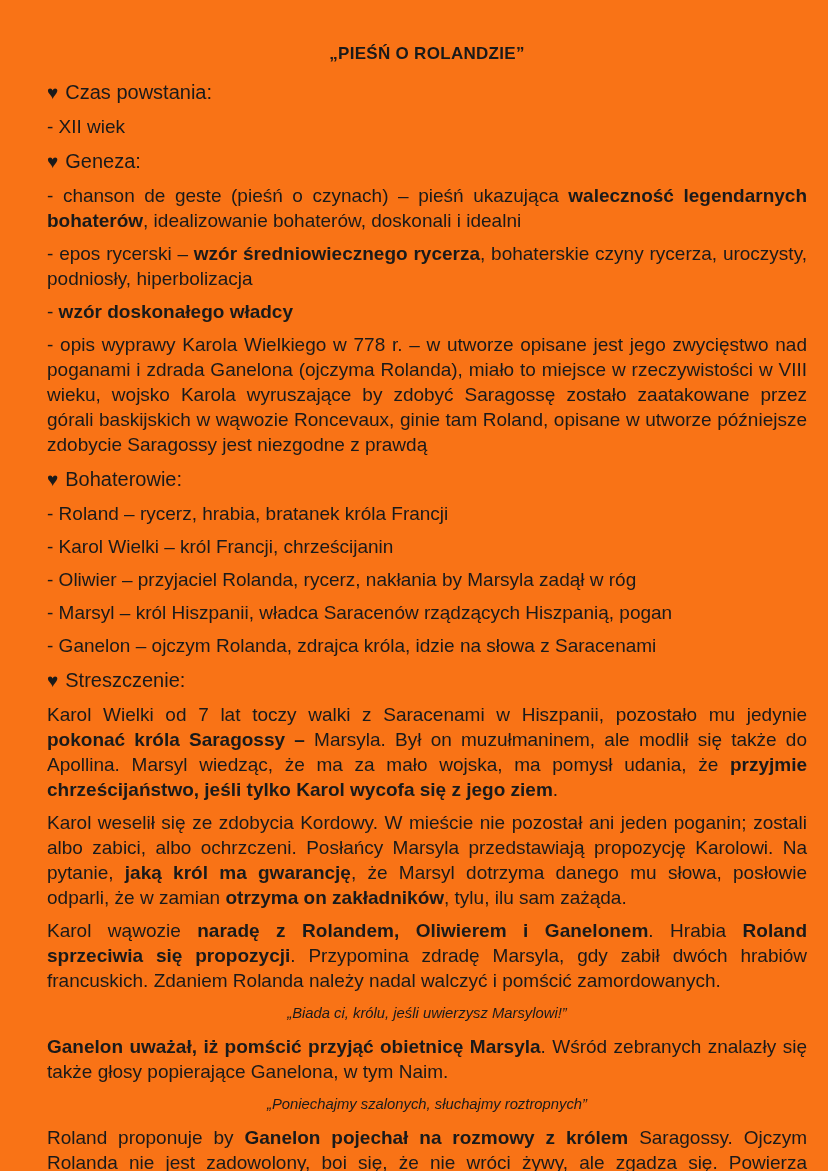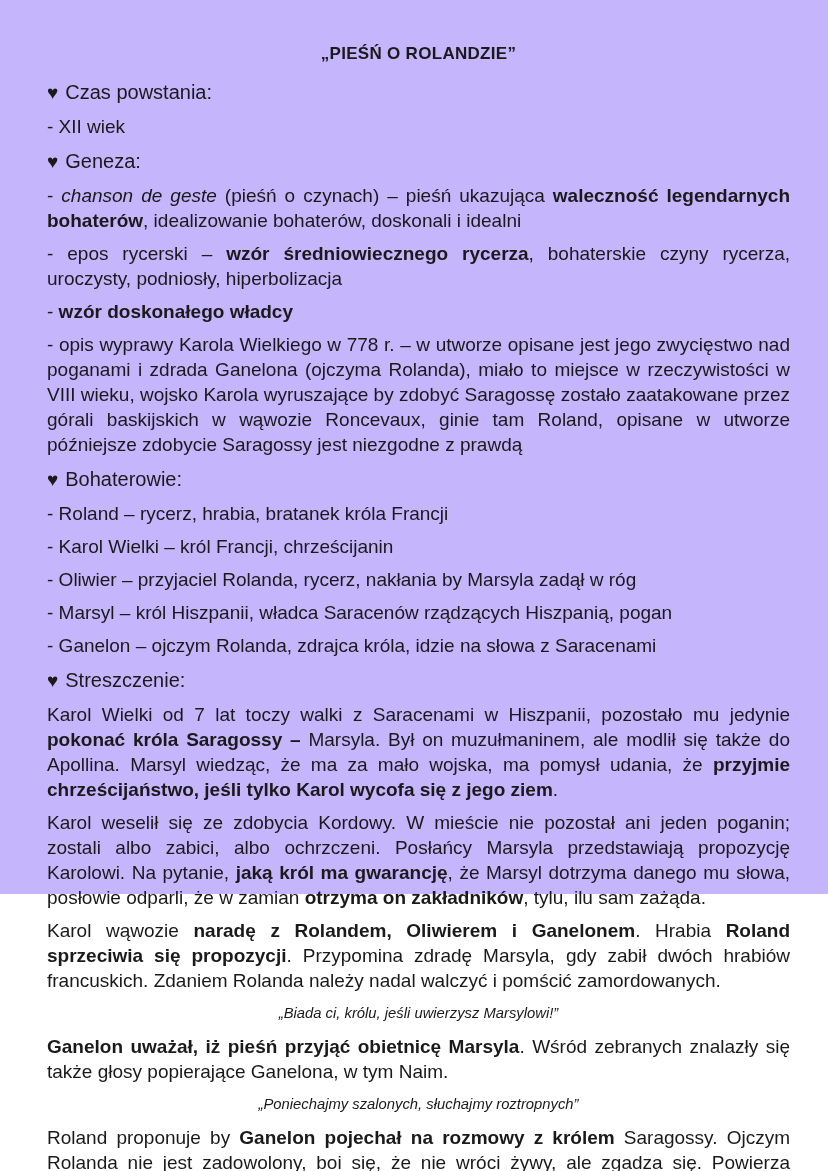--- a/index.html
+++ b/index.html
@@ -10,23 +10,23 @@
     width: 828px;
     height: 1171px;
     overflow: hidden;
     background: #ffffff;
     font-family: "Liberation Sans", "DejaVu Sans", sans-serif;
     color: #1a1a1a;
   }
   .page {
     box-sizing: border-box;
     width: 828px;
-    height: 894px;
-    padding: 42px 38px 30px 47px;
-    background: #c4b5fd;
+    height: 1171px;
+    padding: 42px 21px 30px 47px;
+    background: #f97316;
   }
   .doc-title {
     font-size: 17px;
     font-weight: bold;
     text-align: center;
     letter-spacing: 0.3px;
     margin: 0 0 12px 0;
     line-height: 24px;
   }
   .heading {
@@ -46,21 +46,21 @@
     text-align: justify;
   }
   .quote {
     font-size: 14.8px;
     line-height: 25px;
     margin: 0 0 8px 0;
     font-style: italic;
     text-align: center;
   }
   .b { font-weight: bold; }
-  .i { font-style: italic; }
+  .i { }
 </style>
 </head>
 <body style="background: rgb(255, 255, 255); color: rgb(26, 26, 26);">
 
 <main class="page">
   <h1 class="doc-title">„PIEŚŃ O ROLANDZIE”</h1>
   <div id="doc-body">
       <h2 class="heading"><span class="heart">♥</span><span>Czas powstania:</span></h2>
       <p class="para"><span>- XII wiek</span></p>
       <h2 class="heading"><span class="heart">♥</span><span>Geneza:</span></h2>
@@ -72,17 +72,17 @@
       <p class="para"><span>- Roland – rycerz, hrabia, bratanek króla Francji</span></p>
       <p class="para"><span>- Karol Wielki – król Francji, chrześcijanin</span></p>
       <p class="para"><span>- Oliwier – przyjaciel Rolanda, rycerz, nakłania by Marsyla zadął w róg</span></p>
       <p class="para"><span>- Marsyl – król Hiszpanii, władca Saracenów rządzących Hiszpanią, pogan</span></p>
       <p class="para"><span>- Ganelon – ojczym Rolanda, zdrajca króla, idzie na słowa z Saracenami</span></p>
       <h2 class="heading"><span class="heart">♥</span><span>Streszczenie:</span></h2>
       <p class="para"><span>Karol Wielki od 7 lat toczy walki z Saracenami w Hiszpanii, pozostało mu jedynie </span><span class="b">pokonać króla Saragossy –</span><span> Marsyla. Był on muzułmaninem, ale modlił się także do Apollina. Marsyl wiedząc, że ma za mało wojska, ma pomysł udania, że </span><span class="b">przyjmie chrześcijaństwo, jeśli tylko Karol wycofa się z jego ziem</span><span>.</span></p>
       <p class="para"><span>Karol weselił się ze zdobycia Kordowy. W mieście nie pozostał ani jeden poganin; zostali albo zabici, albo ochrzczeni. Posłańcy Marsyla przedstawiają propozycję Karolowi. Na pytanie, </span><span class="b">jaką król ma gwarancję</span><span>, że Marsyl dotrzyma danego mu słowa, posłowie odparli, że w zamian </span><span class="b">otrzyma on zakładników</span><span>, tylu, ilu sam zażąda.</span></p>
       <p class="para"><span>Karol wąwozie </span><span class="b">naradę z Rolandem, Oliwierem i Ganelonem</span><span>. Hrabia </span><span class="b">Roland sprzeciwia się propozycji</span><span>. Przypomina zdradę Marsyla, gdy zabił dwóch hrabiów francuskich. Zdaniem Rolanda należy nadal walczyć i pomścić zamordowanych.</span></p>
       <p class="quote">„Biada ci, królu, jeśli uwierzysz Marsylowi!”</p>
-      <p class="para"><span class="b">Ganelon uważał, iż pieśń przyjąć obietnicę Marsyla</span><span>. Wśród zebranych znalazły się także głosy popierające Ganelona, w tym Naim.</span></p>
+      <p class="para"><span class="b">Ganelon uważał, iż pomścić przyjąć obietnicę Marsyla</span><span>. Wśród zebranych znalazły się także głosy popierające Ganelona, w tym Naim.</span></p>
       <p class="quote">„Poniechajmy szalonych, słuchajmy roztropnych”</p>
       <p class="para"><span>Roland proponuje by </span><span class="b">Ganelon pojechał na rozmowy z królem</span><span> Saragossy. Ojczym Rolanda nie jest zadowolony, boi się, że nie wróci żywy, ale zgadza się. Powierza cesarzowi swojego syna – Baldwina. Otrzymuje rękawicę od cesarza i przygotowuje się do wyruszenia.</span></p>
     </div>
 </main>
 
 </body></html>

